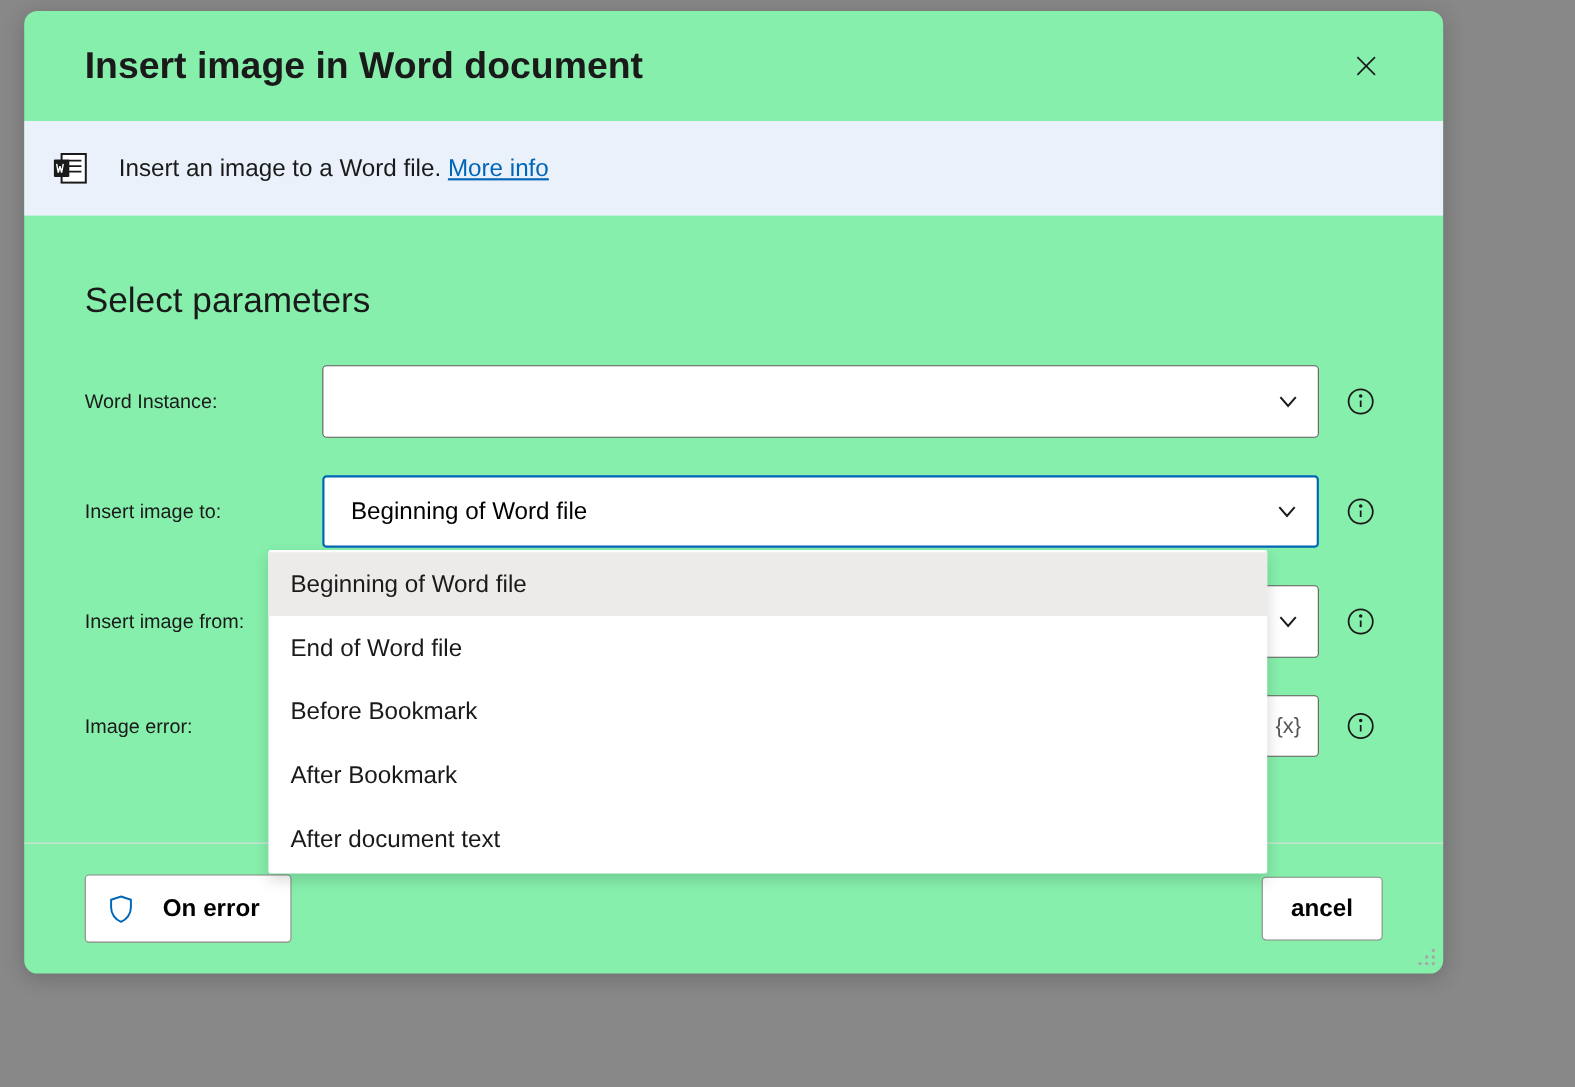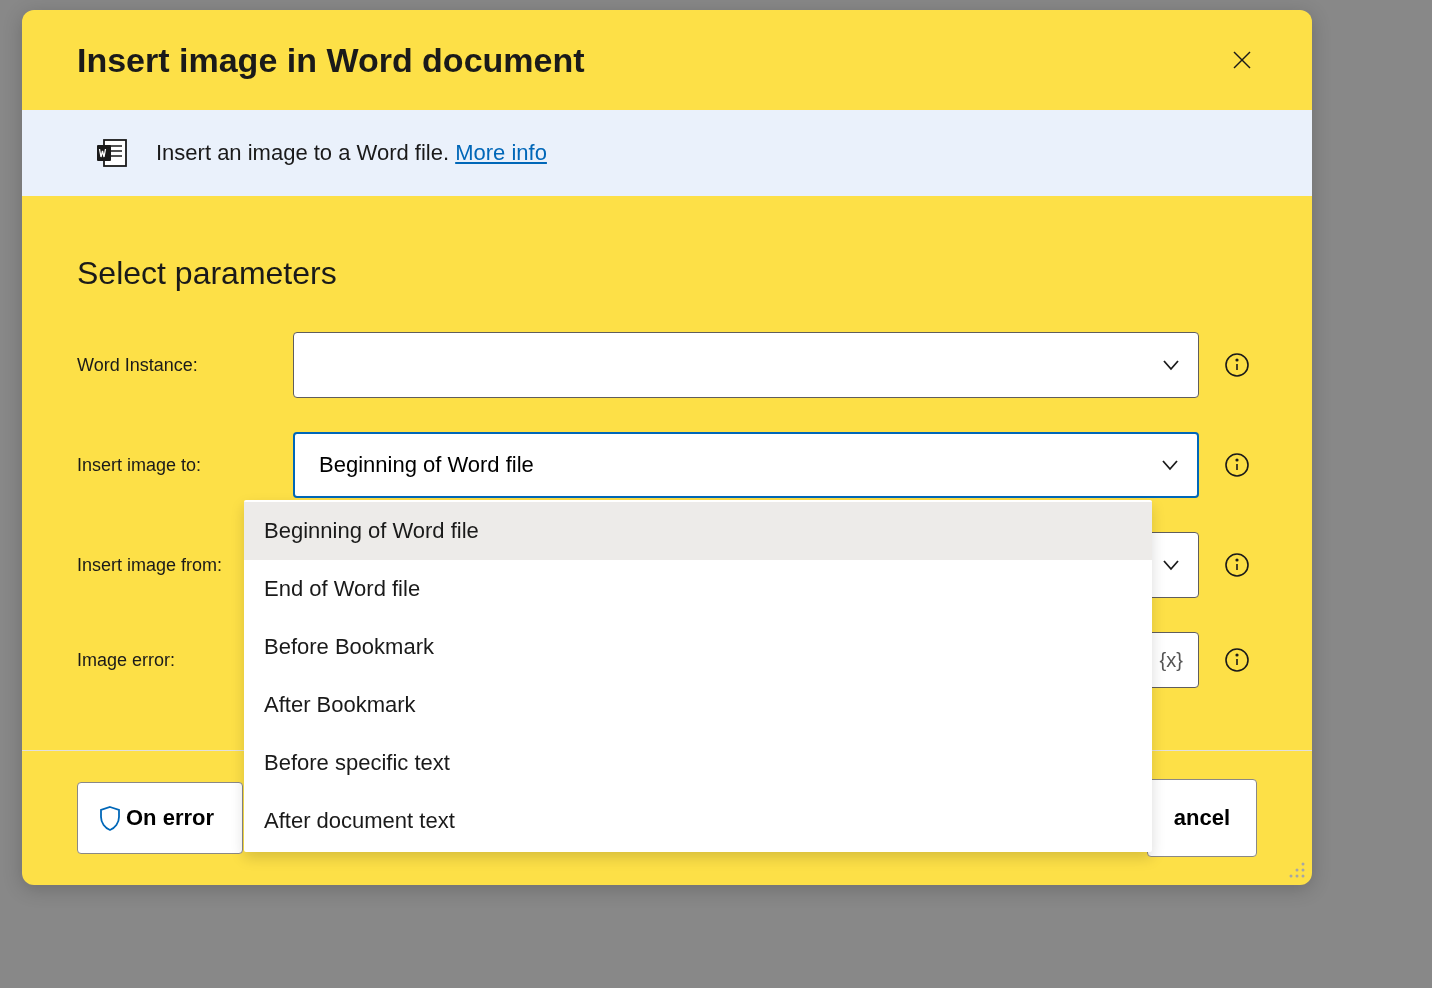--- a/index.html
+++ b/index.html
@@ -4,40 +4,40 @@
   <style>
     * { box-sizing: border-box; margin: 0; padding: 0; font-family: 'Segoe UI', Tahoma, Geneva, sans-serif; }
     body { background: #888; width: 1432px; height: 988px; position: relative; overflow: hidden; }
     
     .dialog {
       position: absolute;
       top: 10px;
       left: 22px;
       width: 1290px;
       height: 875px;
-      background: #fde047;
+      background: #86efac;
       border-radius: 12px;
       box-shadow: 0 4px 20px rgba(0,0,0,0.2);
       display: flex;
       flex-direction: column;
       overflow: hidden;
     }
     
     .dialog-header {
       display: flex;
       align-items: center;
       justify-content: space-between;
       padding: 30px 50px 30px 55px;
     }
     .dialog-title { font-size: 34px; font-weight: 600; color: #1a1a1a; }
     .close-btn { background: none; border: none; cursor: pointer; padding: 8px; display: flex; }
     
     .info-bar {
       background: #eaf1fb;
-      padding: 28px 74px;
+      padding: 28px 26px;
       display: flex;
       align-items: center;
       gap: 28px;
       font-size: 22px;
     }
     .word-icon { width: 32px; height: 30px; flex-shrink: 0; }
     .info-text { color: #1a1a1a; }
     .more-info-link { color: #0067b8; text-decoration: underline; cursor: pointer; }
     
     .params-section { padding: 40px 55px 0 55px; flex: 1; margin-top: 19px; }
@@ -108,35 +108,35 @@
     .dropdown-item.selected { background: #edebe9; }
     
     .dialog-footer {
       border-top: 1px solid #e1dfdd;
       padding: 28px 55px;
       display: flex;
       justify-content: space-between;
       align-items: center;
     }
     .on-error-btn {
-      height: 72px;
+      height: 62px;
       padding: 0 28px 0 20px;
       border: 1px solid #8a8886;
       border-radius: 4px;
       background: #fff;
       font-size: 22px;
       font-weight: 600;
       display: flex;
       align-items: center;
-      gap: 4px;
+      gap: 26px;
       cursor: pointer;
       text-align: center;
     }
     .cancel-btn {
-      height: 78px;
+      height: 58px;
       padding: 0 26px;
       border: 1px solid #8a8886;
       border-radius: 4px;
       background: #fff;
       font-size: 22px;
       font-weight: 600;
       cursor: pointer;
     }
     .shield-icon { width: 24px; height: 26px; }
     
@@ -206,21 +206,20 @@
           <span>Beginning of Word file</span>
           <svg class="chev-down" viewBox="0 0 18 18" fill="none" stroke="#1a1a1a" stroke-width="1.8">
               <polyline points="2,5 9,13 16,5"></polyline>
             </svg>
         </div>
         <div class="dropdown-menu" id="insert-to-menu">
             <div class="dropdown-item selected">Beginning of Word file</div>
             <div class="dropdown-item">End of Word file</div>
             <div class="dropdown-item">Before Bookmark</div>
             <div class="dropdown-item">After Bookmark</div>
-            <div class="dropdown-item">Before specific text</div>
             <div class="dropdown-item">After document text</div>
           </div>
       </div>
       <div class="param-info">
         <svg class="info-icon-circle" viewBox="0 0 26 26" fill="none" stroke="#1a1a1a" stroke-width="1.6">
           <circle cx="13" cy="13" r="11"></circle>
             <circle cx="13" cy="8" r="0.8" fill="#1a1a1a"></circle>
             <line x1="13" y1="12" x2="13" y2="18"></line>
         </svg>
       </div>

